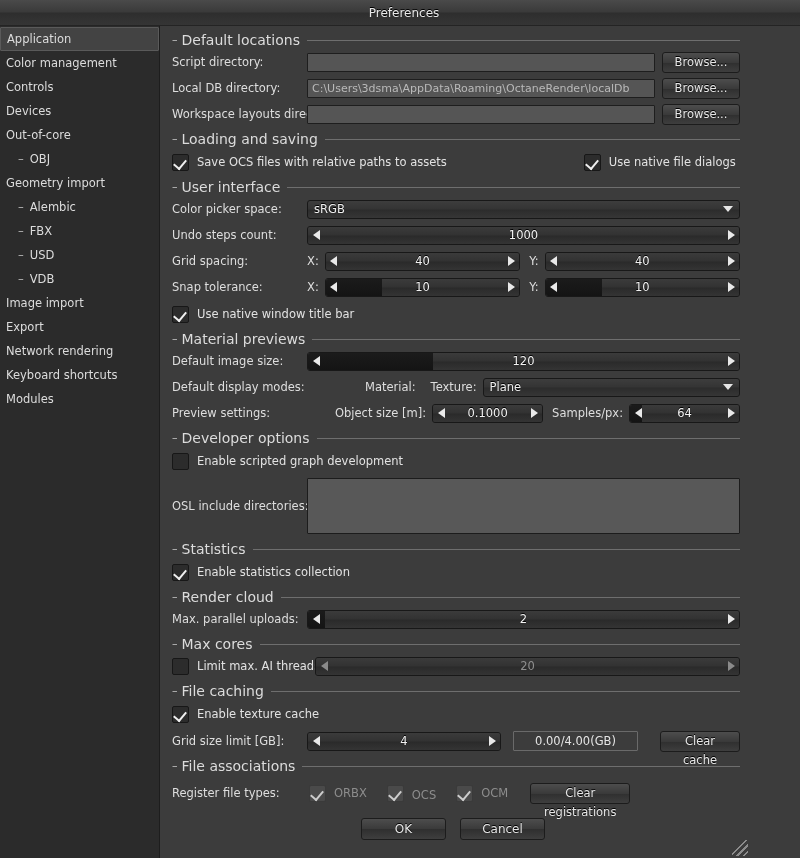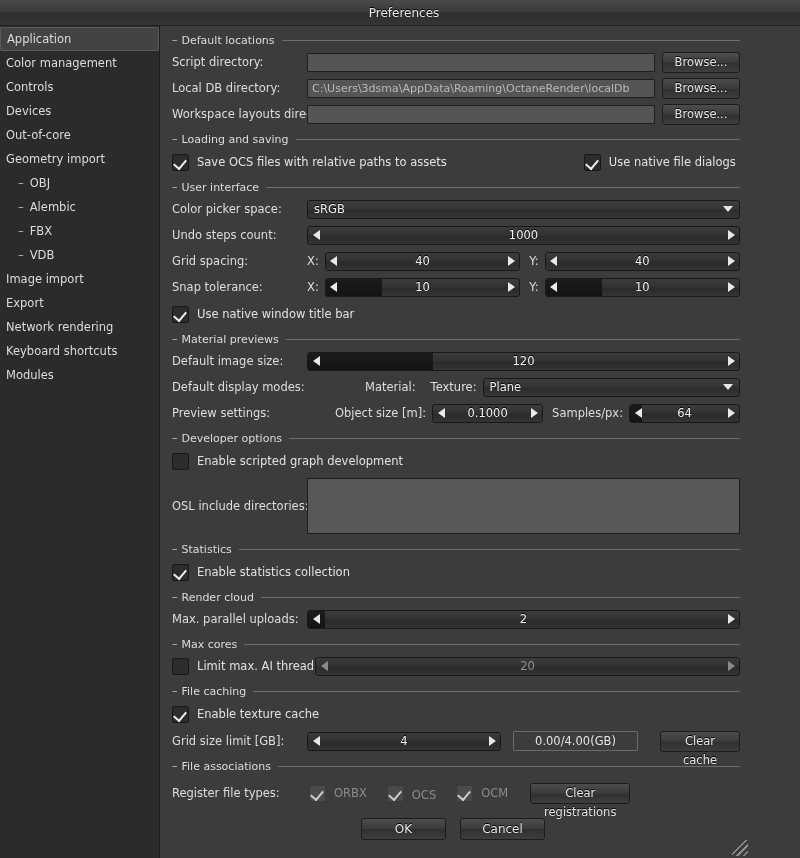--- a/index.html
+++ b/index.html
@@ -56,21 +56,21 @@
     padding:0 10px 0 6px;
   }
 
   
   .grp{
     display:flex;align-items:center;
     margin:7px 0 2px 0;
     height:14px;
   }
   .grp .gm{color:#c9c9c9;font-size:11px;margin:0 4px 0 6px;line-height:10px;}
-  .grp .gl{color:#dcdcdc;font-size:11px;white-space:nowrap;}
+  .grp .gl{color:#dcdcdc;font-size:14px;white-space:nowrap;}
   .grp .gline{flex:1;height:1px;background:#6e6e6e;margin-left:7px;}
 
   .row{display:flex;align-items:center;height:22px;margin:4px 0;}
   .lbl{color:#dedede;font-size:11.5px;white-space:nowrap;}
   .lbl-w{width:141px;flex:0 0 141px;padding-left:6px;box-sizing:border-box;}
 
   
   .tinput{
     height:19px;
     background:#555;
@@ -222,24 +222,25 @@
 </div>
 
 <div class="body-wrap">
 
   <div class="sidebar">
     <div class="side-item sel"><span>Application</span></div>
     <div class="side-item"><span>Color management</span></div>
     <div class="side-item"><span>Controls</span></div>
     <div class="side-item"><span>Devices</span></div>
     <div class="side-item"><span>Out-of-core</span></div>
+    <div class="side-item sub"><span class="dash">–</span><span>OBJ</span></div>
     <div class="side-item"><span>Geometry import</span></div>
-    <div class="side-item sub"><span class="dash">–</span><span>OBJ</span></div>
     <div class="side-item sub"><span class="dash">–</span><span>Alembic</span></div>
     <div class="side-item sub"><span class="dash">–</span><span>FBX</span></div>
+    <div class="side-item sub"><span class="dash">–</span><span>USD</span></div>
     <div class="side-item sub"><span class="dash">–</span><span>VDB</span></div>
     <div class="side-item"><span>Image import</span></div>
     <div class="side-item"><span>Export</span></div>
     <div class="side-item"><span>Network rendering</span></div>
     <div class="side-item"><span>Keyboard shortcuts</span></div>
     <div class="side-item"><span>Modules</span></div>
   </div>
 
   <div class="main">
 

